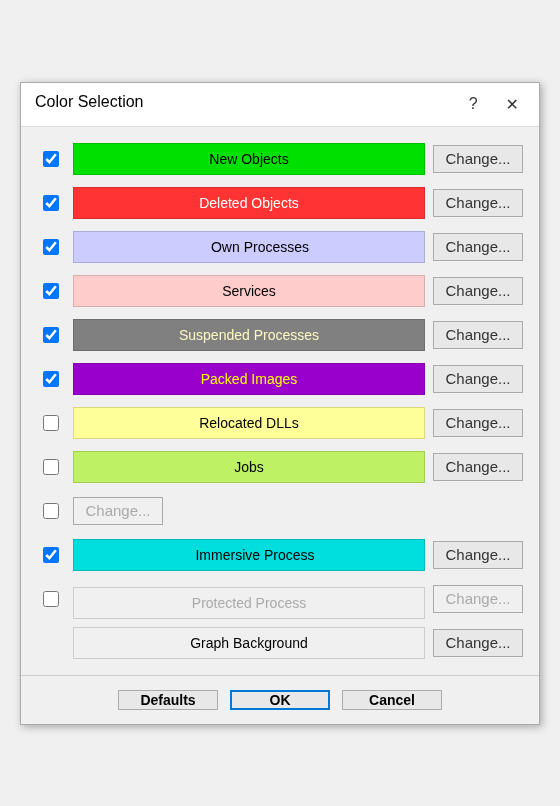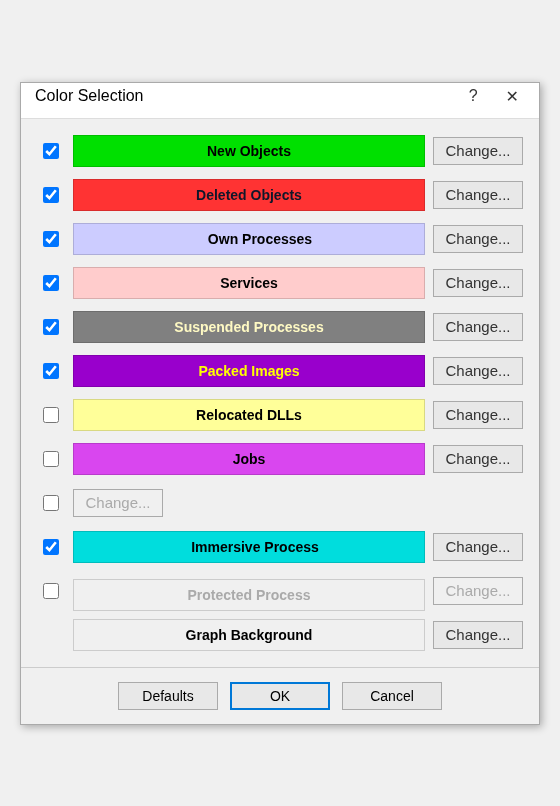--- a/index.html
+++ b/index.html
@@ -17,22 +17,21 @@
       background: #f0f0f0;
       border: 1px solid #aaa;
       box-shadow: 2px 2px 8px rgba(0,0,0,0.3);
       width: 520px;
       display: flex;
       flex-direction: column;
     }
     .title-bar {
       background: #fff;
       display: flex;
-      align-items: center;
-      padding: 2px 14px 10px 14px;
+      padding: 10px 14px 10px 14px;
       border-bottom: 1px solid #ddd;
       justify-content: space-between;
     }
     .title-bar-left {
       font-size: 16px;
       font-weight: 400;
       color: #000;
     }
     .title-bar-right {
       display: flex;
@@ -71,21 +70,21 @@
       height: 16px;
       cursor: pointer;
     }
     .color-label {
       flex: 1;
       height: 32px;
       display: flex;
       align-items: center;
       justify-content: center;
       font-size: 14px;
-      font-weight: 700;
+      font-weight: 400;
       border: 1px solid rgba(0,0,0,0.15);
     }
     .change-btn {
       width: 90px;
       height: 28px;
       background: #e8e8e8;
       border: 1px solid #aaa;
       cursor: pointer;
       font-size: 15px;
       color: #333;
@@ -102,26 +101,27 @@
     .footer {
       display: flex;
       justify-content: center;
       gap: 12px;
       padding: 14px 16px;
       border-top: 1px solid #ccc;
       background: #f0f0f0;
     }
     .footer-btn {
       width: 100px;
-      height: 28px;
+      height: 20px;
       background: #e8e8e8;
       border: 1px solid #aaa;
       cursor: pointer;
       font-size: 14px;
       color: #000;
+      font-weight: bold;
     }
     .footer-btn.primary {
       border: 2px solid #0078d7;
       background: #e8e8e8;
     }
   </style>
 </head>
 <body>
 
 <div class="dialog">
@@ -138,21 +138,21 @@
         <div class="checkbox-cell">
           <input type="checkbox" checked="" style="">
         </div>
         <div class="color-label" style="background: rgb(0, 224, 0); color: rgb(0, 0, 0);">New Objects</div>
         <button class="change-btn">Change...</button>
       </div>
       <div class="row">
         <div class="checkbox-cell">
           <input type="checkbox" checked="" style="">
         </div>
-        <div class="color-label" style="background: rgb(255, 51, 51); color: #0f172a;">Deleted Objects</div>
+        <div class="color-label" style="background: rgb(255, 51, 51); color: #ffffff;">Deleted Objects</div>
         <button class="change-btn">Change...</button>
       </div>
       <div class="row">
         <div class="checkbox-cell">
           <input type="checkbox" checked="" style="">
         </div>
         <div class="color-label" style="background: rgb(204, 204, 255); color: rgb(0, 0, 0); padding-left: 22px;">Own Processes</div>
         <button class="change-btn">Change...</button>
       </div>
       <div class="row">
@@ -180,21 +180,21 @@
         <div class="checkbox-cell">
           <input type="checkbox" style="">
         </div>
         <div class="color-label" style="background: rgb(255, 255, 153); color: rgb(0, 0, 0);">Relocated DLLs</div>
         <button class="change-btn">Change...</button>
       </div>
       <div class="row">
         <div class="checkbox-cell">
           <input type="checkbox" style="">
         </div>
-        <div class="color-label" style="background: #d946ef; color: rgb(0, 0, 0);">Jobs</div>
+        <div class="color-label" style="background: #bef264; color: rgb(0, 0, 0);">Jobs</div>
         <button class="change-btn">Change...</button>
       </div>
       <div class="row">
         <div class="checkbox-cell">
           <input type="checkbox" style="">
         </div>
         <button class="change-btn disabled" disabled="">Change...</button>
       </div>
       <div class="row">
         <div class="checkbox-cell">

